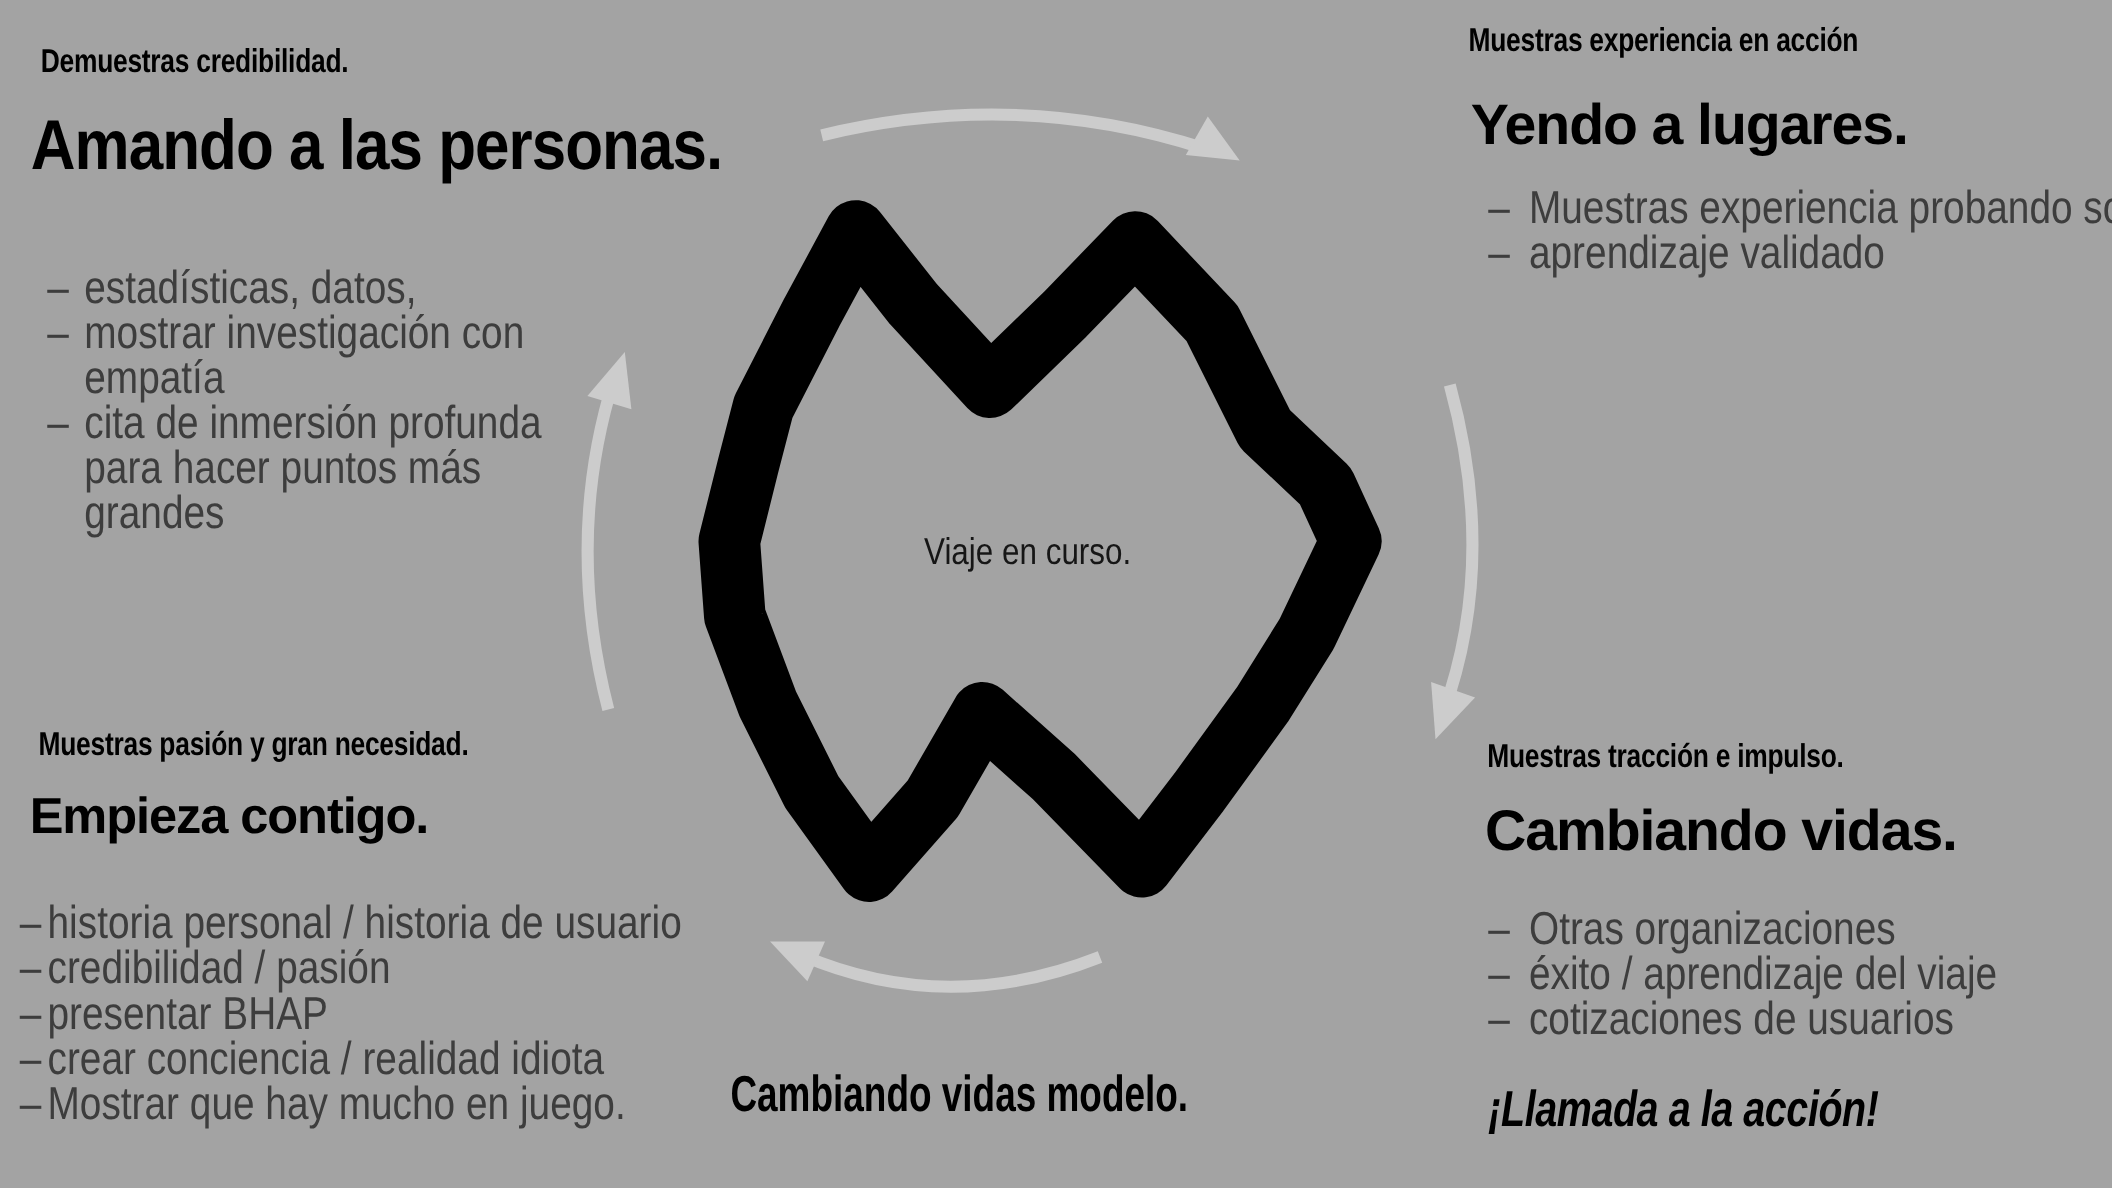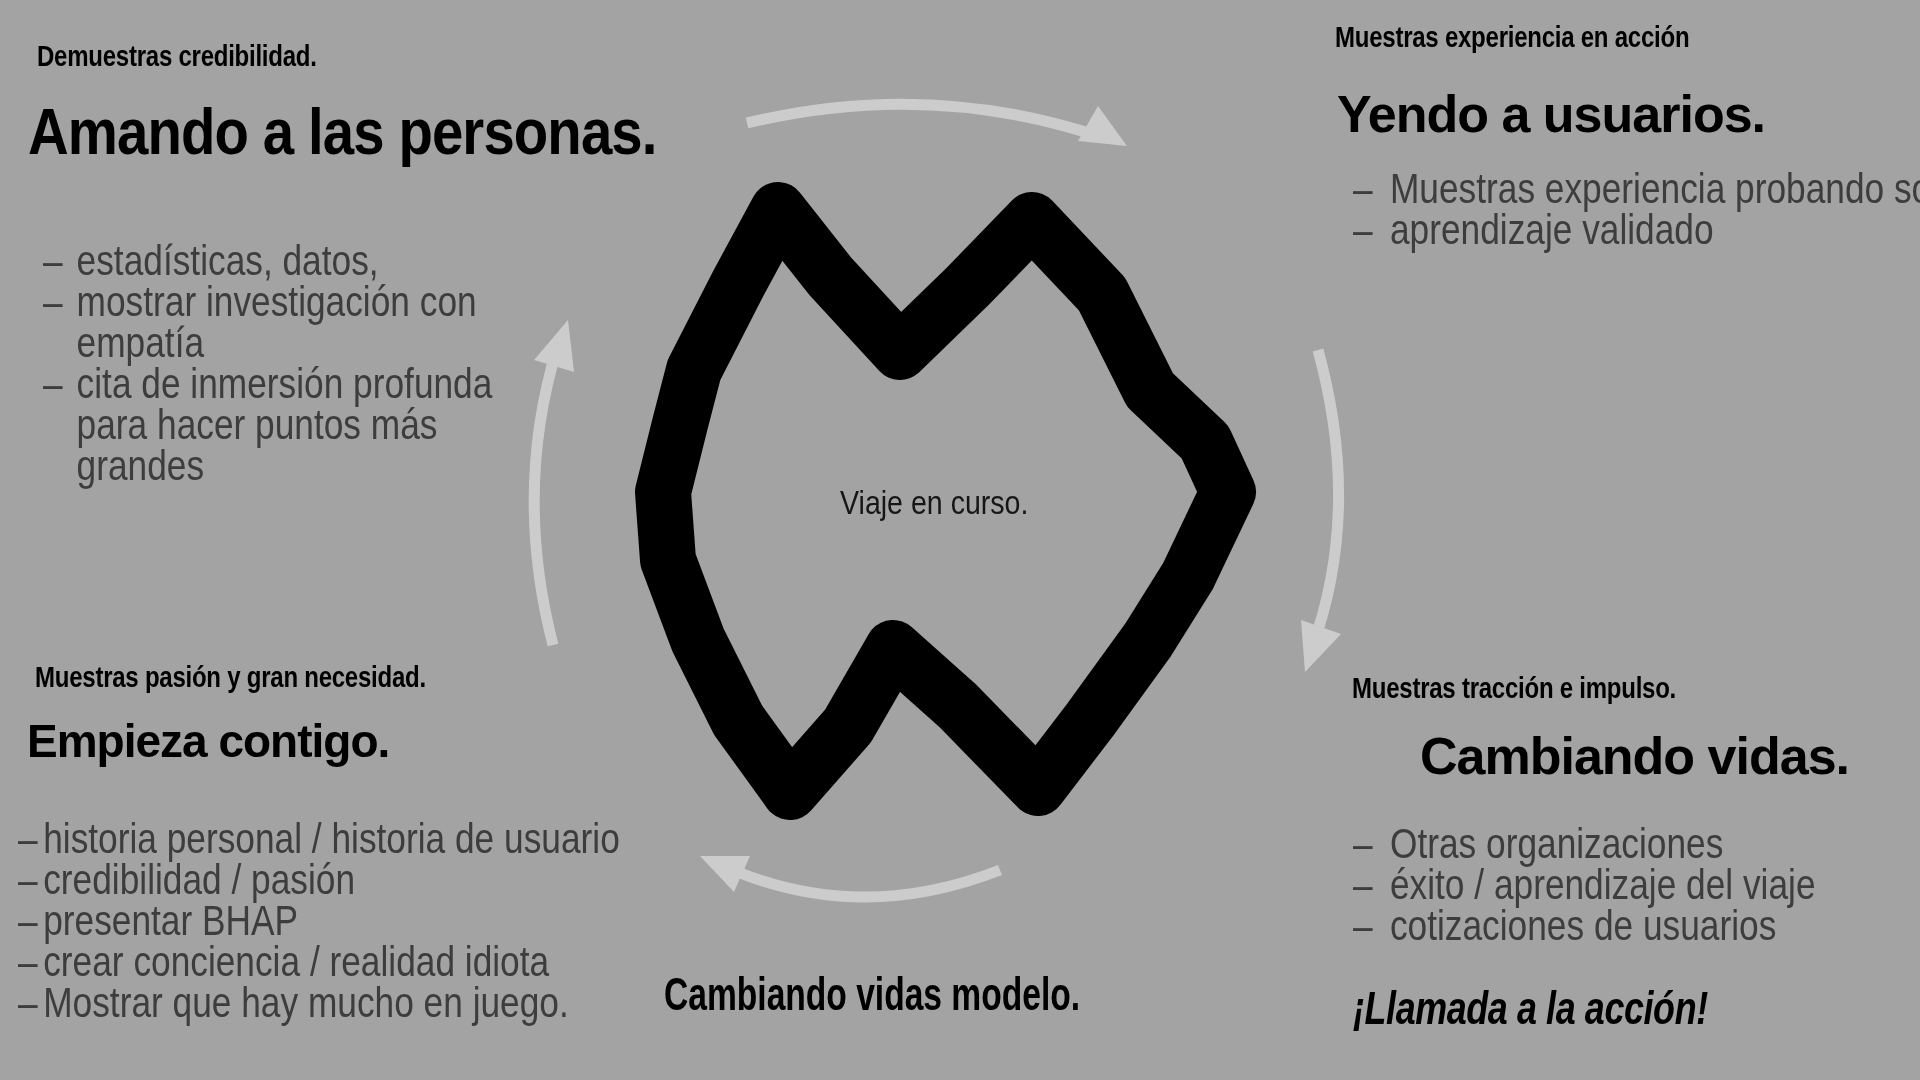--- a/index.html
+++ b/index.html
@@ -7,21 +7,21 @@
     position:relative;width:1920px;height:1080px;overflow:hidden;background:#a3a3a3;
     font-family:"Liberation Sans","DejaVu Sans",sans-serif;color:#000;
   }
   #art{position:absolute;left:0;top:0;z-index:0;}
   .txt{position:absolute;z-index:1;transform-origin:0 0;line-height:1;}
   .kicker{font-weight:bold;font-size:30px;letter-spacing:-0.3px;transform:scaleX(0.80);white-space:nowrap;}
   .heading{font-weight:bold;white-space:nowrap;}
   #tl-heading{left:28px;top:100px;font-size:64px;transform:scaleX(0.88);letter-spacing:-1px;}
   #tr-heading{left:1337px;top:88px;font-size:52px;letter-spacing:-1px;}
   #bl-heading{left:27px;top:718px;font-size:46px;letter-spacing:-1px;text-align:right;}
-  #br-heading{left:1420px;top:730px;font-size:52px;letter-spacing:-1px;}
+  #br-heading{left:1350px;top:730px;font-size:52px;letter-spacing:-1px;}
   #tl-kicker{left:37px;top:41px;}
   #tr-kicker{left:1335px;top:22px;}
   #bl-kicker{left:35px;top:662px;}
   #br-kicker{left:1352px;top:673px;}
   .bullets{font-size:42px;line-height:41px;color:#3d3d3d;transform:scaleX(0.84);}
   .bullet{display:flex;}
   .bullet .dash{flex:0 0 40px;}
   #bl-bullets .dash{flex:0 0 30px;}
   #tr-bullets .dash,#br-bullets .dash{flex:0 0 44px;}
   .btext{white-space:nowrap;}
@@ -66,21 +66,21 @@
         <span class="dash">–</span>
         <div class="btext">mostrar investigación con<br>empatía</div>
       </div>
       <div class="bullet">
         <span class="dash">–</span>
         <div class="btext">cita de inmersión profunda<br>para hacer puntos más<br>grandes</div>
       </div>
     </div>
 
   <div class="txt kicker" id="tr-kicker">Muestras experiencia en acción</div>
-  <div class="txt heading" id="tr-heading">Yendo a usuarios.</div>
+  <div class="txt heading" id="tr-heading">Yendo a lugares.</div>
   <div class="txt bullets" id="tr-bullets">
       <div class="bullet">
         <span class="dash">–</span>
         <div class="btext">Muestras experiencia probando solu</div>
       </div>
       <div class="bullet">
         <span class="dash">–</span>
         <div class="btext">aprendizaje validado</div>
       </div>
     </div>

